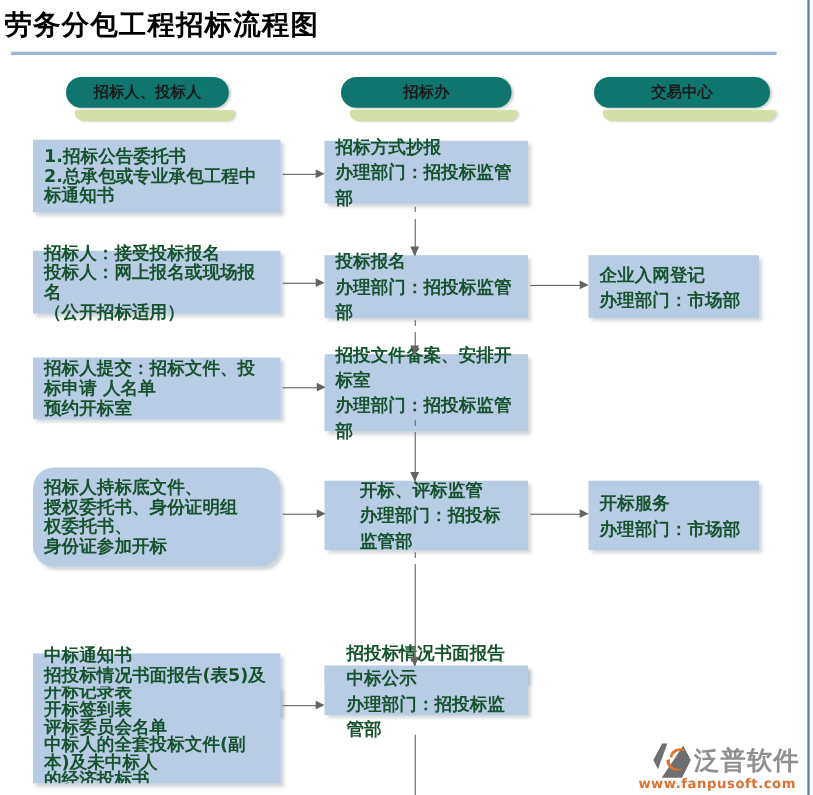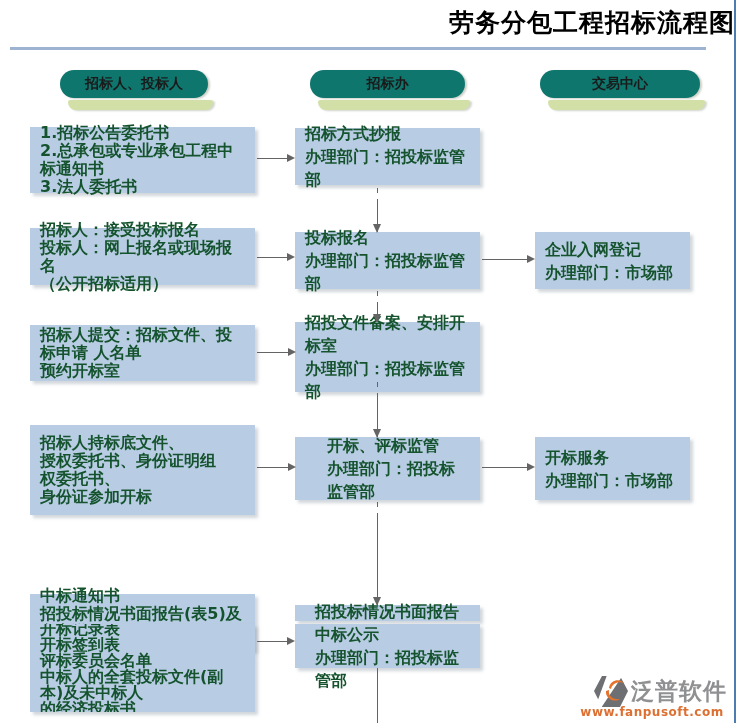--- a/index.html
+++ b/index.html
@@ -1,21 +1,21 @@
 <!DOCTYPE html>
 <html><head>
 <meta charset="utf-8">
 <style>
   html,body{margin:0;padding:0;background:#fff;}
   #stage{
     position:relative;width:739px;height:723px;background:#ffffff;overflow:hidden;
     font-family:"DejaVu Sans","Liberation Sans",sans-serif;
   }
   .title{
-    position:absolute;top:6px;left:15px;width:720px;text-align:right;
+    position:absolute;top:6px;left:4px;width:720px;text-align:left;
     font-family:"Liberation Serif","DejaVu Serif",serif;
     font-size:25px;font-weight:bold;color:#000;letter-spacing:1px;
   }
   .hr{position:absolute;left:10px;top:47px;width:696px;height:3px;background:#9db3d1;}
   .right-border{position:absolute;left:734px;top:0;width:2px;height:723px;background:#4d7cb0;}
 
   
   .pill{
     position:absolute;top:70px;height:28px;background:#0f766e;
     border-radius:14px;display:flex;align-items:center;justify-content:center;
@@ -81,37 +81,36 @@
     <span>招标办</span>
   </div>
   <div class="pill" style="left:540px;width:160px;">
     <span>交易中心</span>
   </div>
 
   <div class="node col-l" style="top:127px;height:66px;">
     <div class="lines">
         <div>1.招标公告委托书</div>
         <div>2.总承包或专业承包工程中标通知书</div>
-        <div>3.法人委托书</div>
       </div>
   </div>
   <div class="node col-l" style="top:228px;height:57px;">
     <div class="lines">
         <div>招标人：接受投标报名</div>
         <div>投标人：网上报名或现场报名</div>
         <div>（公开招标适用）</div>
       </div>
   </div>
   <div class="node col-l" style="top:325px;height:56px;">
     <div class="lines">
         <div>招标人提交：招标文件、投标申请 人名单</div>
         <div>预约开标室</div>
       </div>
   </div>
-  <div class="node col-l" style="top:425px;height:90px;">
+  <div class="node col-l" style="top:425px;height:90px;border-radius:19px;">
     <div class="lines">
         <div>招标人持标底文件、</div>
         <div>授权委托书、身份证明组</div>
         <div>权委托书、</div>
         <div>身份证参加开标</div>
       </div>
   </div>
   <div class="node col-l" style="top:594px;height:57px;z-index:1;">
     <div class="lines">
         <div>中标通知书</div>
@@ -147,21 +146,21 @@
         <div>办理部门：招投标监管部</div>
       </div>
   </div>
   <div class="node col-m" style="top:437px;height:63px;padding-left:32px;">
     <div class="lines">
         <div>开标、评标监管</div>
         <div>办理部门：招投标监管部</div>
       </div>
   </div>
   <div class="node col-m" style="top:605px;height:16px;"></div>
-  <div class="node col-m" style="top:624px;height:44px;padding-left:20px;">
+  <div class="node col-m" style="top:606px;height:44px;padding-left:20px;">
     <div class="lines">
         <div>招投标情况书面报告中标公示</div>
         <div>办理部门：招投标监管部</div>
       </div>
   </div>
 
   <div class="node col-r" style="top:232px;height:57px;">
     <div class="lines">
         <div>企业入网登记</div>
         <div>办理部门：市场部</div>

